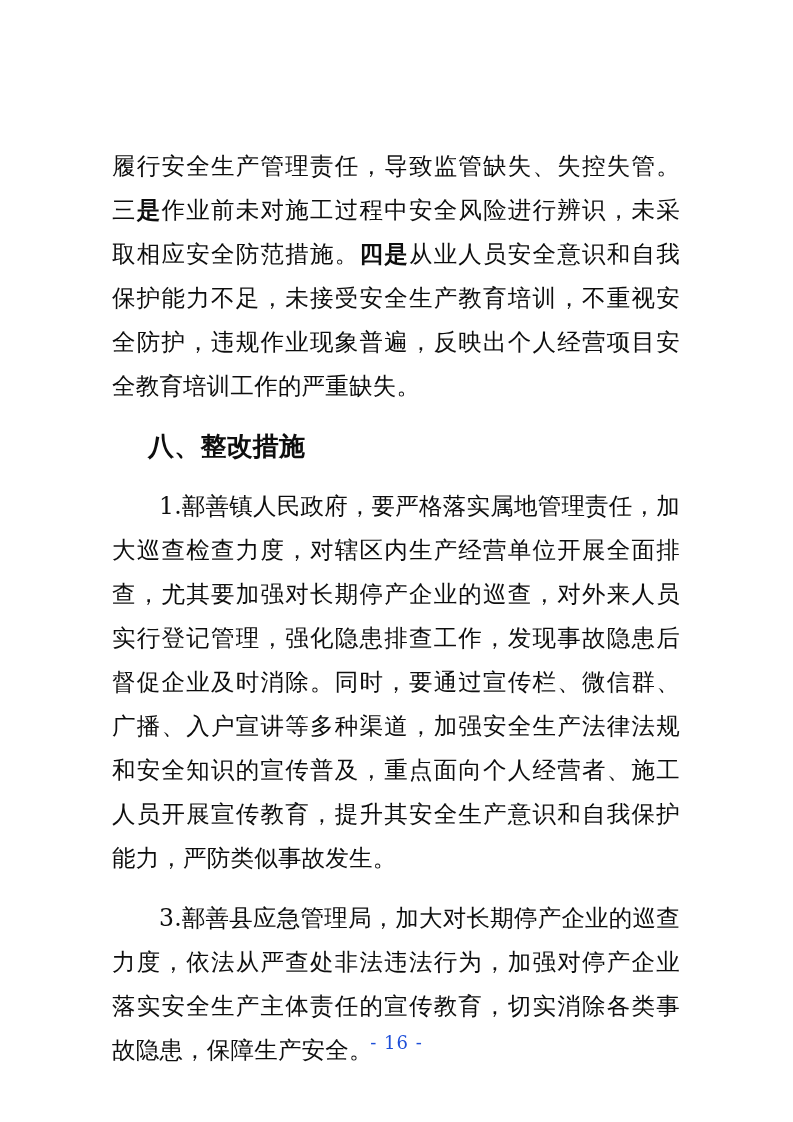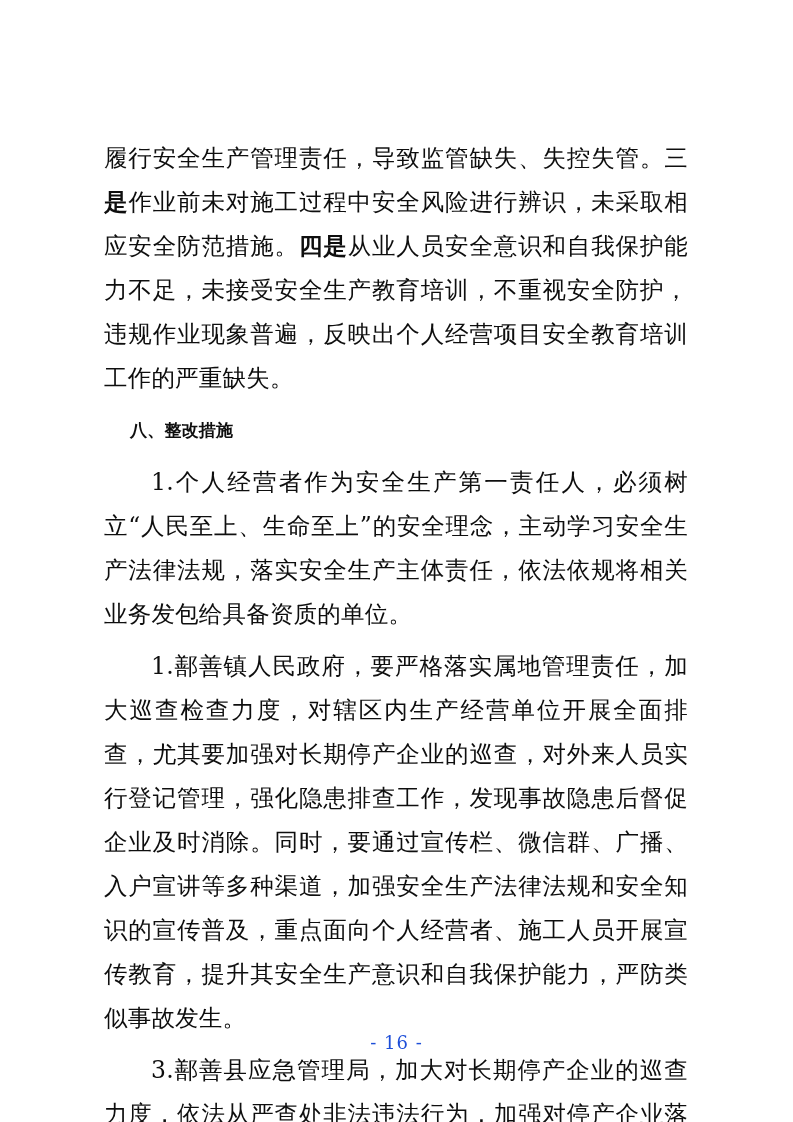--- a/index.html
+++ b/index.html
@@ -23,38 +23,38 @@
     height: 1122px;
     background: #fff;
   }
   .content {
     position: absolute;
     left: 96px;
     top: 128px;
     width: 600px;
   }
   p {
-    margin: 8px;
+    margin: 16px;
     font-size: 23.5px;
     line-height: 44px;
     text-align: justify;
     text-justify: inter-ideograph;
     letter-spacing: 0.2px;
     color: #0e0e0e;
   }
   .indent {
     text-indent: 2em;
   }
   .bold {
     font-weight: bold;
   }
   .heading {
     text-indent: 2em;
     font-weight: bold;
-    font-size: 17px;
+    font-size: 26px;
     line-height: 44px;
     margin: 0;
   }
   .pagenum {
     position: absolute;
     left: 0;
     top: 1032px;
     width: 793px;
     text-align: center;
     font-size: 18px;
@@ -66,21 +66,20 @@
 </head>
 <body>
 
 <div class="page">
   <div class="content">
 
     <p class="body-para"><span>履行安全生产管理责任，导致监管缺失、失控失管。三</span><span class="bold">是</span><span>作业前未对施工过程中安全风险进行辨识，未采取相应安全防范措施。</span><span class="bold">四是</span><span>从业人员安全意识和自我保护能力不足，未接受安全生产教育培训，不重视安全防护，违规作业现象普遍，反映出个人经营项目安全教育培训工作的严重缺失。</span></p>
 
     <p class="heading">八、整改措施</p>
 
-    <p class="indent">1.个人经营者作为安全生产第一责任人，必须树立“人民至上、生命至上”的安全理念，主动学习安全生产法律法规，落实安全生产主体责任，依法依规将相关业务发包给具备资质的单位。</p>
 
     <p class="indent">1.鄯善镇人民政府，要严格落实属地管理责任，加大巡查检查力度，对辖区内生产经营单位开展全面排查，尤其要加强对长期停产企业的巡查，对外来人员实行登记管理，强化隐患排查工作，发现事故隐患后督促企业及时消除。同时，要通过宣传栏、微信群、广播、入户宣讲等多种渠道，加强安全生产法律法规和安全知识的宣传普及，重点面向个人经营者、施工人员开展宣传教育，提升其安全生产意识和自我保护能力，严防类似事故发生。</p>
 
     <p class="indent">3.鄯善县应急管理局，加大对长期停产企业的巡查力度，依法从严查处非法违法行为，加强对停产企业落实安全生产主体责任的宣传教育，切实消除各类事故隐患，保障生产安全。</p>
 
   </div>
 
   <div class="pagenum">- 16 -</div>
 </div>
 

